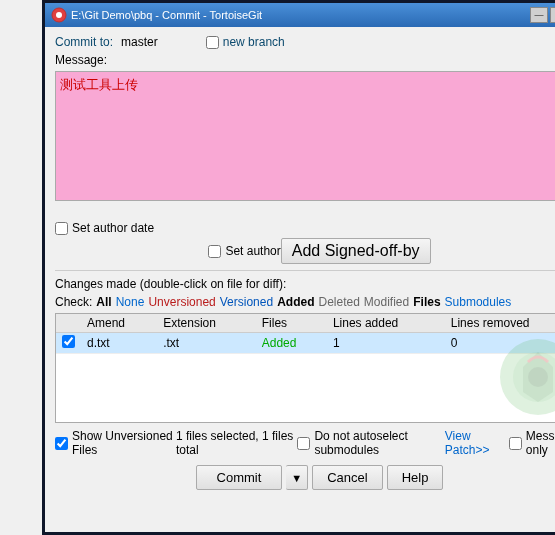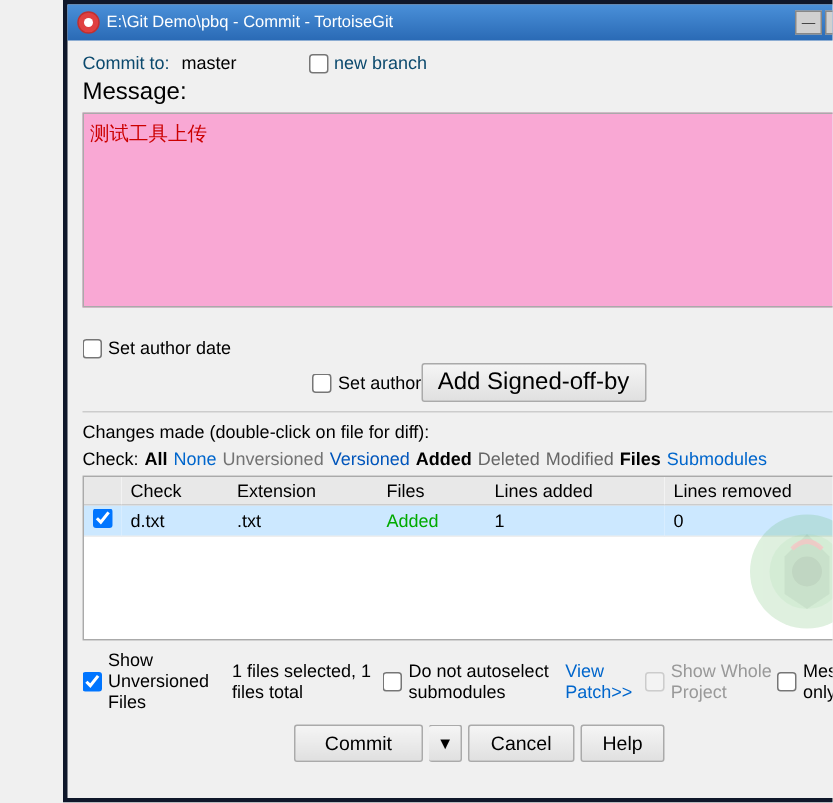--- a/index.html
+++ b/index.html
@@ -85,21 +85,21 @@
       display: flex;
       align-items: center;
       gap: 4px;
     }
     input[type="checkbox"] {
       width: 13px;
       height: 13px;
       cursor: pointer;
     }
     .message-label {
-      font-size: 16px;
+      font-size: 12px;
       margin-top: 2px;
       text-align: center;
     }
     .message-area {
       width: 100%;
       height: 130px;
       border: 1px solid #aaa;
       background: #f9a8d4;
       resize: none;
       font-family: inherit;
@@ -131,21 +131,21 @@
       align-items: center;
       gap: 4px;
       font-size: 12px;
     }
     .filter-link {
       color: #0066cc;
       cursor: pointer;
       text-decoration: none;
     }
     .filter-link.active { color: #000; font-weight: bold; }
-    .filter-link.versioned { color: #737373; }
+    .filter-link.versioned { color: #b91c1c; }
     .filter-link.added-link { color: #000; font-weight: bold; }
     .filter-link.deleted { color: #666; }
     .filter-link.modified { color: #666; }
     .filter-link.files-link { color: #000; font-weight: bold; }
     .file-table-container {
       border: 1px solid #aaa;
       background: white;
       height: 110px;
       overflow-y: auto;
       position: relative;
@@ -318,21 +318,21 @@
       <a class="filter-link modified">Modified</a>
       <a class="filter-link files-link" style="color:#000;font-weight:bold;">Files</a>
       <a class="filter-link">Submodules</a>
     </div>
 
     <div class="file-table-container">
       <table class="file-table">
         <thead>
           <tr>
             <th class="check-col"></th>
-            <th>Check</th>
+            <th>Amend</th>
             <th>Extension</th>
             <th>Files</th>
             <th>Lines added</th>
             <th>Lines removed</th>
           </tr>
         </thead>
         <tbody>
           <tr class="selected">
             <td>
               <input type="checkbox" checked="" style="width: 13px; height: 13px;">
@@ -364,26 +364,20 @@
         <span class="files-info">1 files selected, 1 files total</span>
       </div>
       <div class="bottom-row">
         <div class="do-not-autoselect-row">
           <input type="checkbox" style="">
           <span>Do not autoselect submodules</span>
         </div>
         <a class="view-patch">View Patch&gt;&gt;</a>
       </div>
       <div class="bottom-row">
-        <div class="show-whole-row">
-          <input type="checkbox" disabled="" style="">
-          <span class="disabled-text">Show Whole Project</span>
-        </div>
-      </div>
-      <div class="bottom-row">
         <div class="message-only-row">
           <input type="checkbox" style="">
           <span>Message only</span>
         </div>
       </div>
     </div>
 
     <div class="commit-buttons">
       <button class="btn-commit">Commit</button>
       <button class="btn-dropdown">▼</button>

